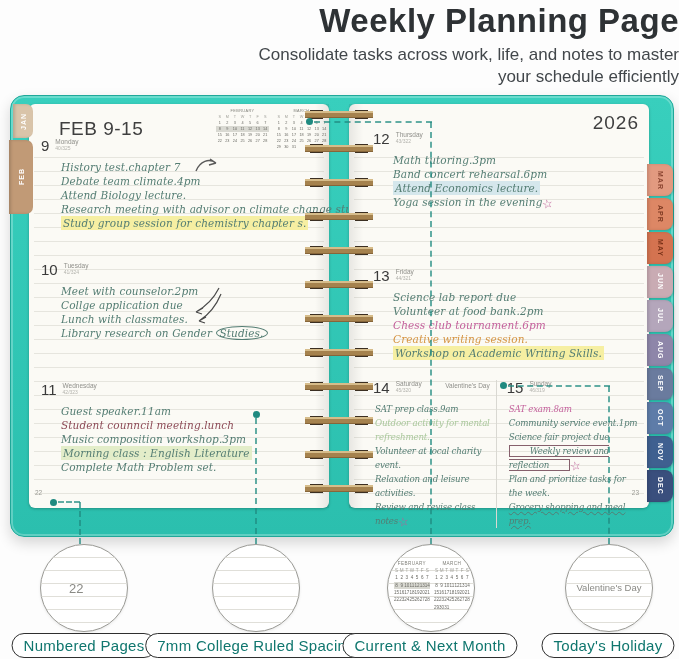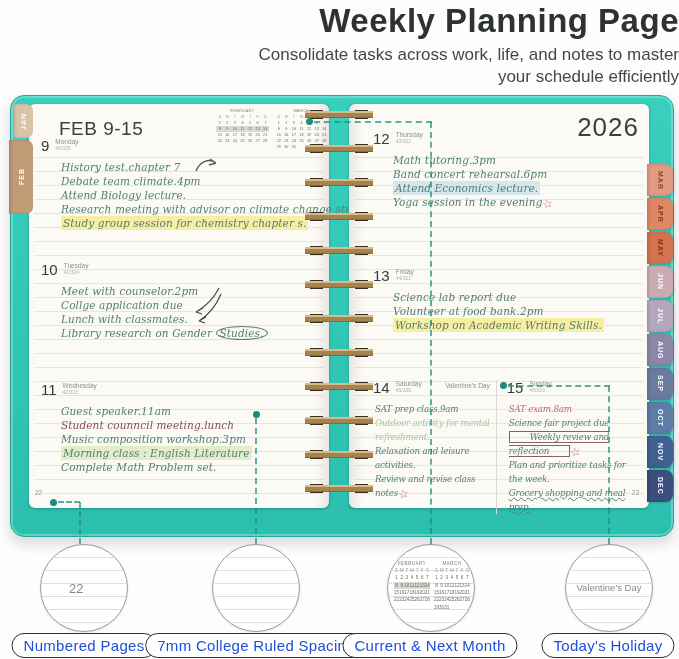--- a/index.html
+++ b/index.html
@@ -45,21 +45,21 @@
   .tabs-left .tab:nth-child(1){height:34px;width:20px;margin-left:4px;}
   .tabs-left .tab:nth-child(2){height:74px;}
   .tabs-right{position:absolute;left:636px;top:68px;width:26px;z-index:3;}
   .tabs-right .tab{height:32px;width:26px;margin-bottom:2px;border-radius:0 8px 8px 0;
         writing-mode:vertical-rl;display:flex;align-items:center;justify-content:center;
         font-size:7px;font-weight:700;letter-spacing:1px;
         box-shadow:inset 2px 0 3px rgba(0,0,0,.12),1px 1px 2px rgba(0,0,0,.15);}
 
   
   .week-label{position:absolute;left:30px;top:14px;font-size:19px;color:#3f3f3f;letter-spacing:.5px;}
-  .year-label{position:absolute;right:10px;top:8px;font-size:26px;color:#3f3f3f;letter-spacing:1px;}
+  .year-label{position:absolute;right:10px;top:8px;font-size:19px;color:#3f3f3f;letter-spacing:1px;}
   .pagenum{position:absolute;bottom:12px;font-size:6.5px;color:#9a9a94;}
 
   
   .minical-wrap{position:absolute;left:187px;top:5px;width:112px;display:flex;gap:6px;}
   .minical{flex:1;}
   .mc-title{font-size:3.8px;text-align:center;color:#80807a;letter-spacing:.4px;margin-bottom:1px;}
   .mc-grid{display:grid;grid-template-columns:repeat(7,1fr);text-align:center;
            font-size:3.8px;line-height:1.6;color:#6a6a64;}
   .mc-grid .dh{color:#a0a09a;}
   .mc-grid .hl{background:#d9d9d2;}
@@ -105,21 +105,21 @@
           background:repeating-linear-gradient(180deg,transparent 0 12px,#e0dfd9 12px 13px);}
   .c-num{position:absolute;left:28px;top:36px;font-size:13px;color:#8a8a85;}
   .c-holiday{position:absolute;left:0;right:0;top:37px;text-align:center;font-size:9.5px;color:#8a8a85;}
   .c-cal{position:absolute;left:6px;top:16px;width:74px;display:flex;gap:4px;}
   .c-cal .mc-title{font-size:4.6px;}
   .c-cal .mc-grid{font-size:4.6px;}
 
   
   .pill{position:absolute;top:633px;transform:translateX(-50%);
         border:1.5px solid #2f2f2f;border-radius:14px;background:#fff;
-        padding:3px 11px;font-size:15px;color:#1d4ed8;letter-spacing:.3px;white-space:nowrap;}
+        padding:3px 11px;font-size:15px;color:#0f766e;letter-spacing:.3px;white-space:nowrap;}
 </style>
 </head>
 <body>
 
 <div class="stage">
 
   <div class="hdr">
     <h1>Weekly Planning Page</h1>
     <p><span>Consolidate tasks across work, life, and notes to master</span><br><span>your schedule efficiently</span></p>
   </div>
@@ -328,51 +328,55 @@
         <div class="day-head">
           <span class="day-num">13</span>
           <span class="day-meta">
               <span class="day-name">Friday</span>
               <span class="day-oy">44/321</span>
             </span>
         </div>
         <div class="entries">
           <div class="hw">Science lab report due</div>
           <div class="hw">Volunteer at food bank.2pm</div>
+          <div class="hw ink-pink">Chess club tournament.6pm</div>
+          <div class="hw ink-orange">Creative writing session.</div>
           <div class="hw hl-yellow">Workshop on Academic Writing Skills.</div>
         </div>
       </section>
 
       <div class="weekend wk">
         <div class="wcol1">
           <div class="day-head">
             <span class="day-num">14</span>
             <span class="day-meta">
                 <span class="day-name">Saturday</span>
                 <span class="day-oy">45/320</span>
               </span>
           </div>
           <span class="holiday">Valentine's Day</span>
           <div class="entries">
             <div class="hw">SAT prep class.9am</div>
             <div class="hw ink-lgreen">Outdoor activity for mental refreshment.</div>
+            <div class="hw">Volunteer at local charity event.</div>
             <div class="hw">Relaxation and leisure activities.</div>
             <div class="hw"><span>Review and revise class notes</span><span class="star-doodle">☆</span></div>
           </div>
         </div>
         <div class="wcol2">
           <div class="day-head">
             <span class="day-num">15</span>
             <span class="day-meta">
                 <span class="day-name">Sunday</span>
                 <span class="day-oy">46/319</span>
               </span>
           </div>
           <div class="entries">
             <div class="hw ink-pink">SAT exam.8am</div>
+            <div class="hw">Community service event.1pm</div>
             <div class="hw">Science fair project due</div>
             <div class="hw"><span class="boxed">Weekly review and reflection</span><span class="star-doodle">☆</span></div>
             <div class="hw">Plan and prioritize tasks for the week.</div>
             <div class="hw wavy">Grocery shopping and meal prep.</div>
           </div>
         </div>
       </div>
 
       <span class="pagenum" style="right:10px">23</span>
     </div>

